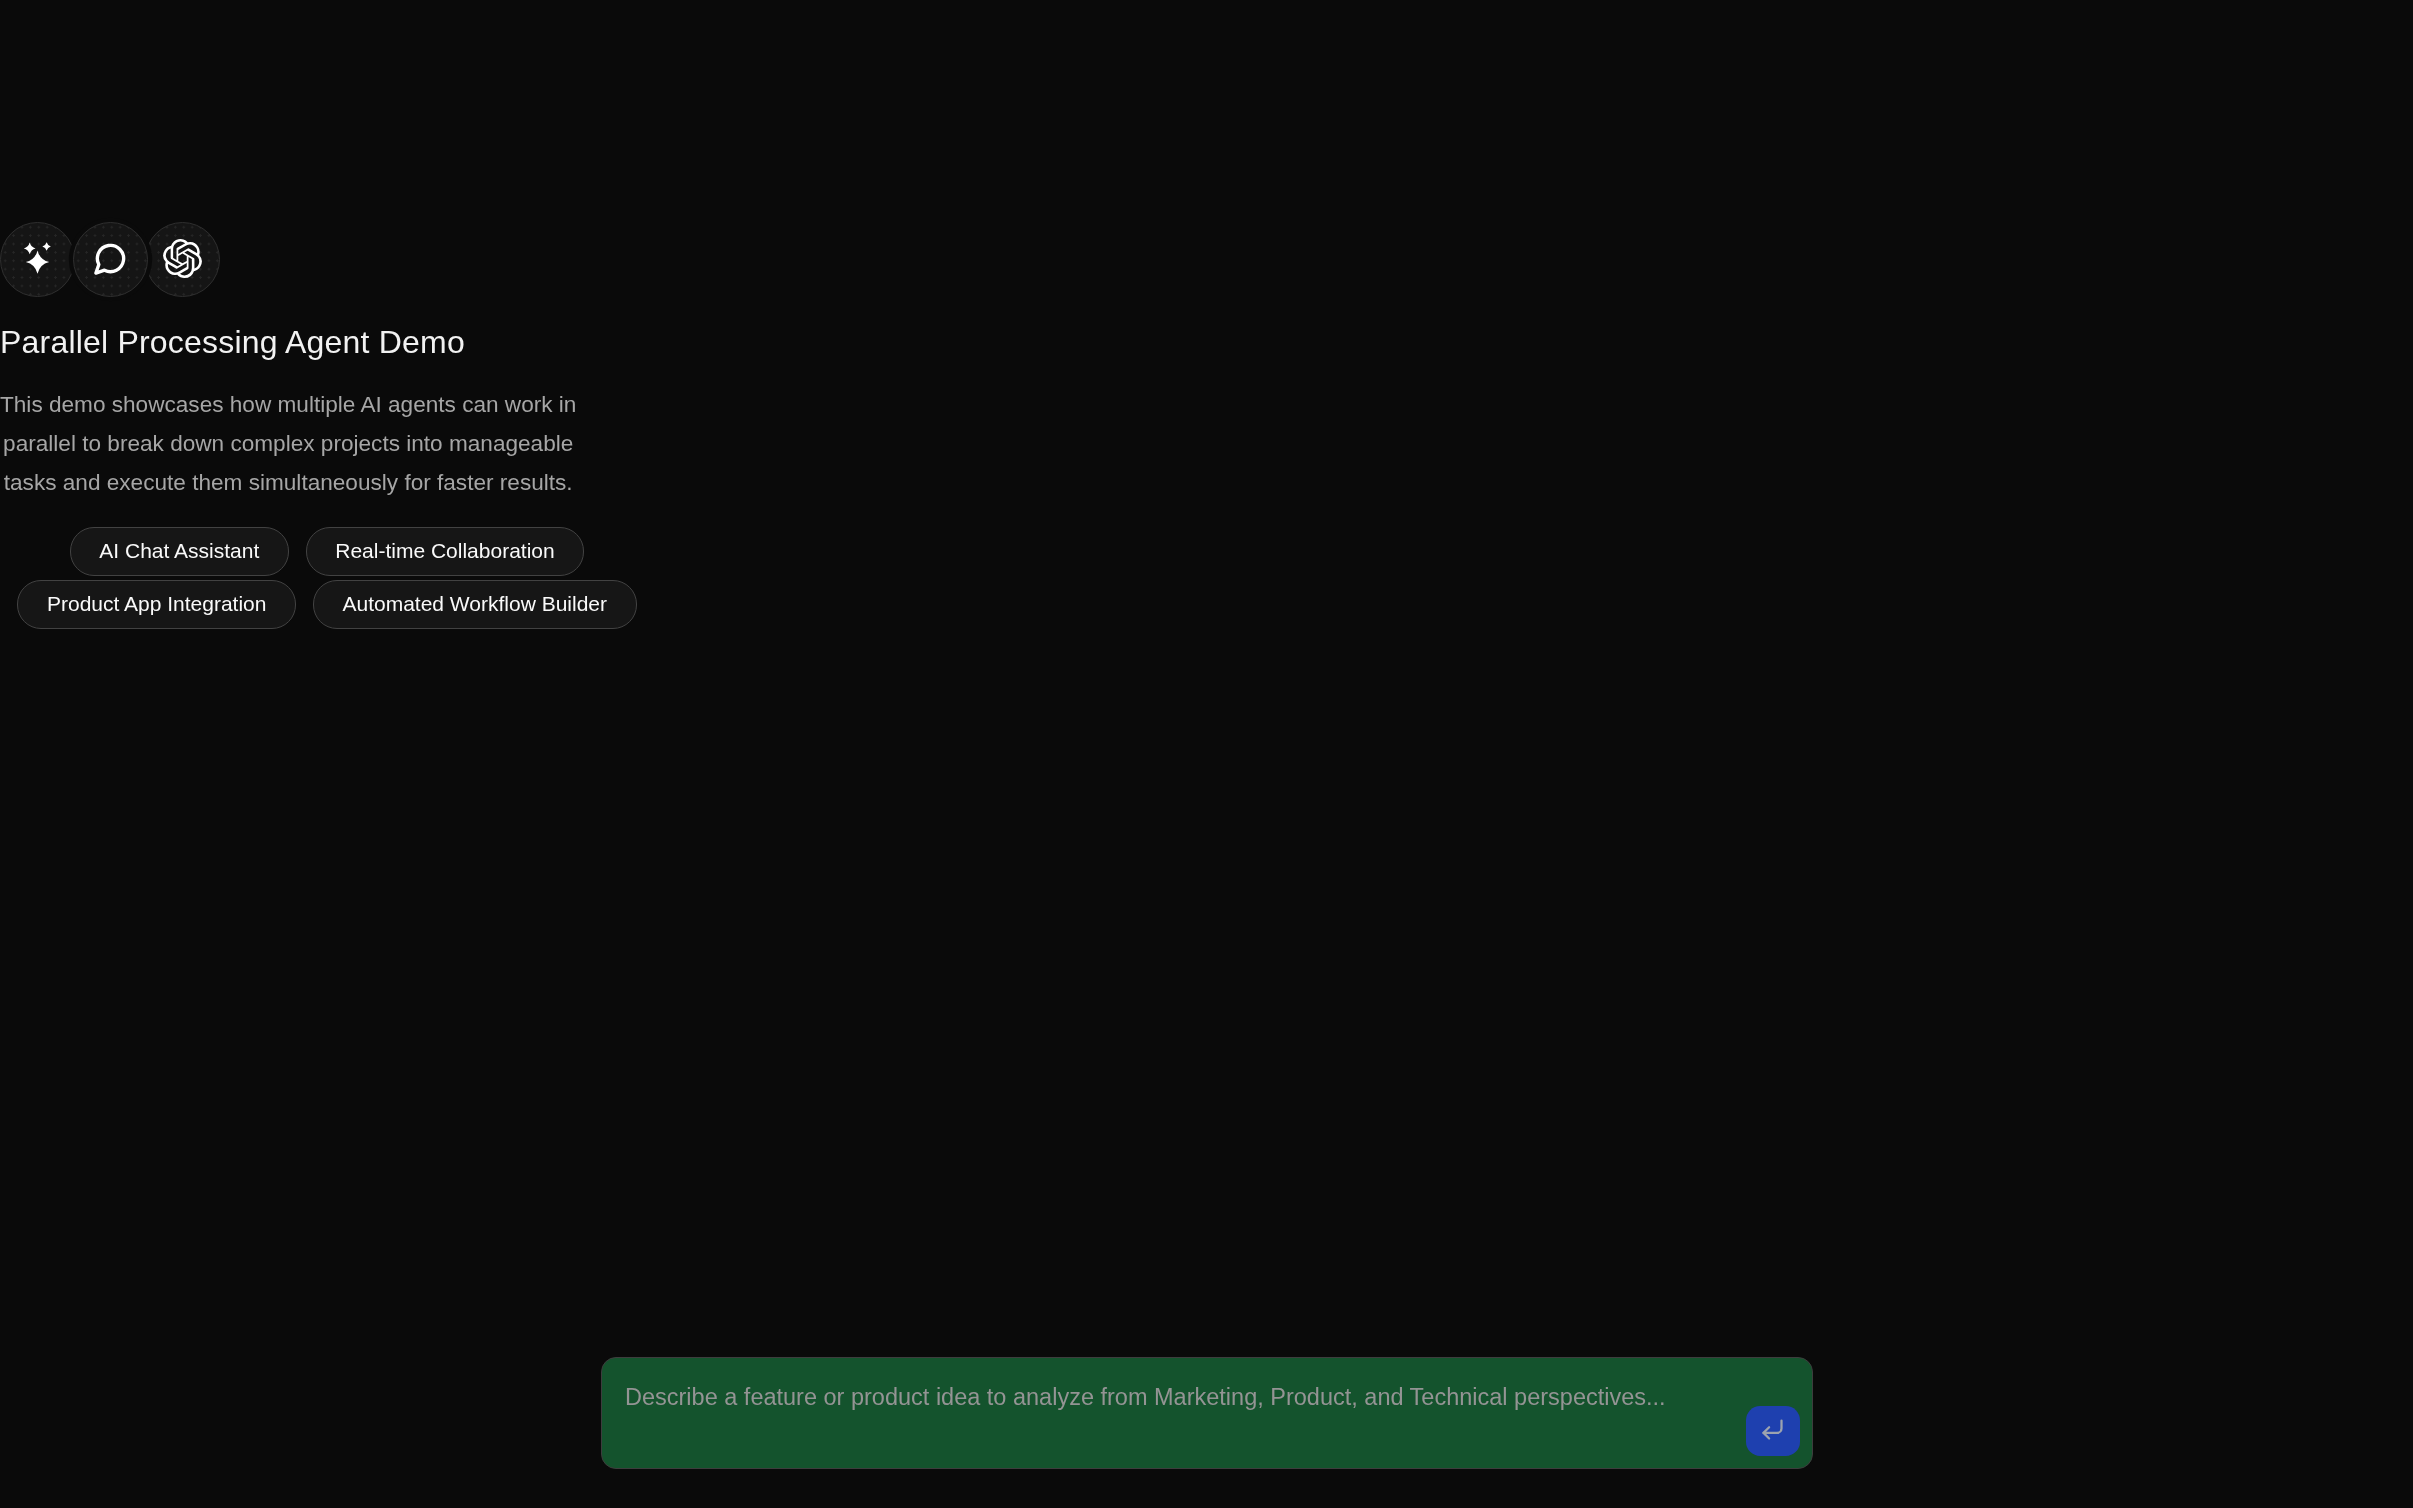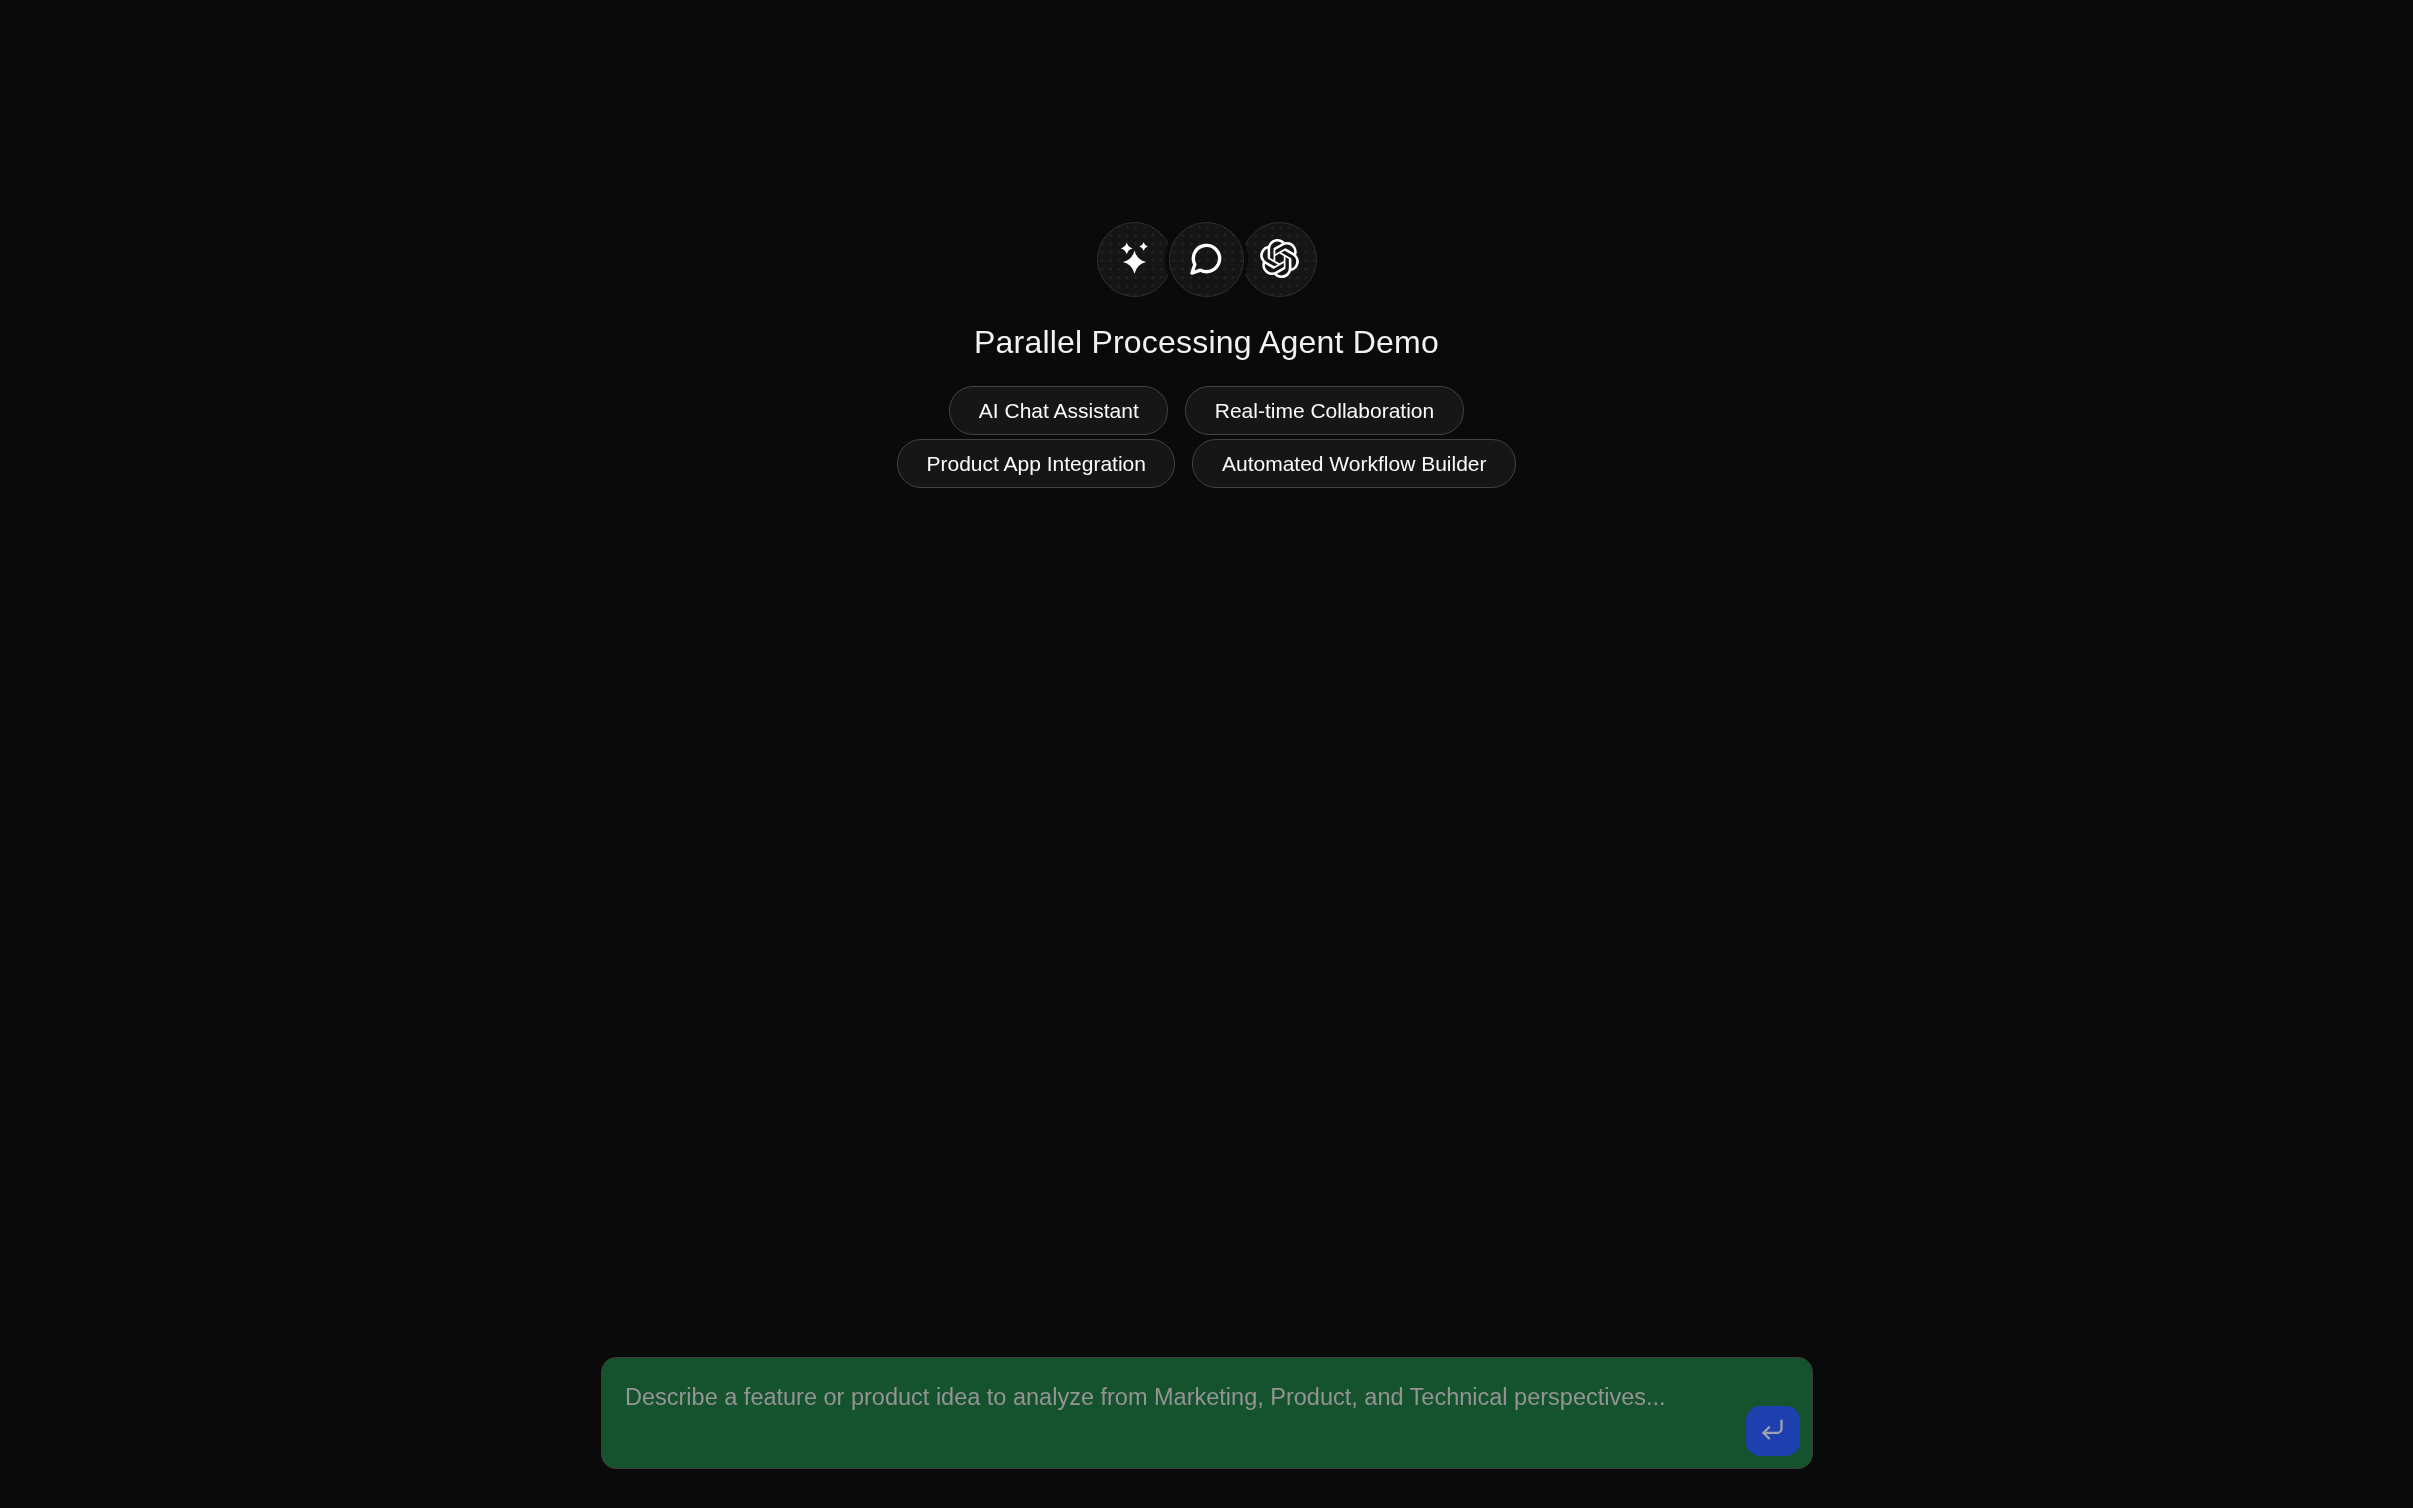--- a/index.html
+++ b/index.html
@@ -10,21 +10,21 @@
     overflow: hidden;
     position: relative;
   }
 
   
   .hero {
     position: absolute;
     top: 222px; left: 0; right: 0;
     display: flex;
     flex-direction: column;
-    align-items: center;
+    align-items: flex-start;
   }
 
   .icon-row { display: flex; align-items: center; }
   .icon-circle {
     width: 75px; height: 75px;
     border-radius: 50%;
     background-color: #151515;
     background-image: radial-gradient(#262626 1.3px, transparent 1.3px);
     background-size: 8.4px 8.4px;
     border: 0.8px solid #2f2f2f;
@@ -148,20 +148,23 @@
       <span>
         <svg width="39" height="39" viewBox="0 0 24 24" fill="#ffffff">
           <path d="M22.2819 9.8211a5.9847 5.9847 0 0 0-.5157-4.9108 6.0462 6.0462 0 0 0-6.5098-2.9A6.0651 6.0651 0 0 0 4.9807 4.1818a5.9847 5.9847 0 0 0-3.9977 2.9 6.0462 6.0462 0 0 0 .7427 7.0966 5.98 5.98 0 0 0 .511 4.9107 6.051 6.051 0 0 0 6.5146 2.9001A5.9847 5.9847 0 0 0 13.2599 24a6.0557 6.0557 0 0 0 5.7718-4.2058 5.9894 5.9894 0 0 0 3.9977-2.9001 6.0557 6.0557 0 0 0-.7475-7.073zm-9.022 12.6081a4.4755 4.4755 0 0 1-2.8764-1.0408l.1419-.0804 4.7783-2.7582a.7948.7948 0 0 0 .3927-.6813v-6.7369l2.02 1.1686a.071.071 0 0 1 .038.052v5.5826a4.504 4.504 0 0 1-4.4945 4.4944zm-9.6607-4.1254a4.4708 4.4708 0 0 1-.5346-3.0137l.142.0852 4.783 2.7582a.7712.7712 0 0 0 .7806 0l5.8428-3.3685v2.3324a.0804.0804 0 0 1-.0332.0615L9.74 19.9502a4.4992 4.4992 0 0 1-6.1408-1.6464zM2.3408 7.8956a4.485 4.485 0 0 1 2.3655-1.9728V11.6a.7664.7664 0 0 0 .3879.6765l5.8144 3.3543-2.0201 1.1685a.0757.0757 0 0 1-.071 0l-4.8303-2.7865A4.504 4.504 0 0 1 2.3408 7.8956zm16.5963 3.8558L13.1038 8.364 15.1192 7.2a.0757.0757 0 0 1 .071 0l4.8303 2.7913a4.4944 4.4944 0 0 1-.6765 8.1042v-5.6772a.79.79 0 0 0-.407-.667zm2.0107-3.0231l-.142-.0852-4.7735-2.7818a.7759.7759 0 0 0-.7854 0L9.409 9.2297V6.8974a.0662.0662 0 0 1 .0284-.0615l4.8303-2.7866a4.4992 4.4992 0 0 1 6.6802 4.66zM8.3065 12.863l-2.02-1.1638a.0804.0804 0 0 1-.038-.0567V6.0742a4.4992 4.4992 0 0 1 7.3757-3.4537l-.142.0805L8.704 5.459a.7948.7948 0 0 0-.3927.6813zm1.0976-2.3654l2.602-1.4998 2.6069 1.4998v2.9994l-2.5974 1.4997-2.6067-1.4997z"></path>
         </svg>
       </span>
     </div>
   </div>
 
   <h1 class="page-title">Parallel Processing Agent Demo</h1>
 
+  <p class="description prelines">This demo showcases how multiple AI agents can work in
+parallel to break down complex projects into manageable
+tasks and execute them simultaneously for faster results.</p>
 
 
   <div class="suggestions">
     <button class="chip">AI Chat Assistant</button>
     <button class="chip">Real-time Collaboration</button>
     <button class="chip">Product App Integration</button>
     <button class="chip">Automated Workflow Builder</button>
   </div>
 
 </main>

